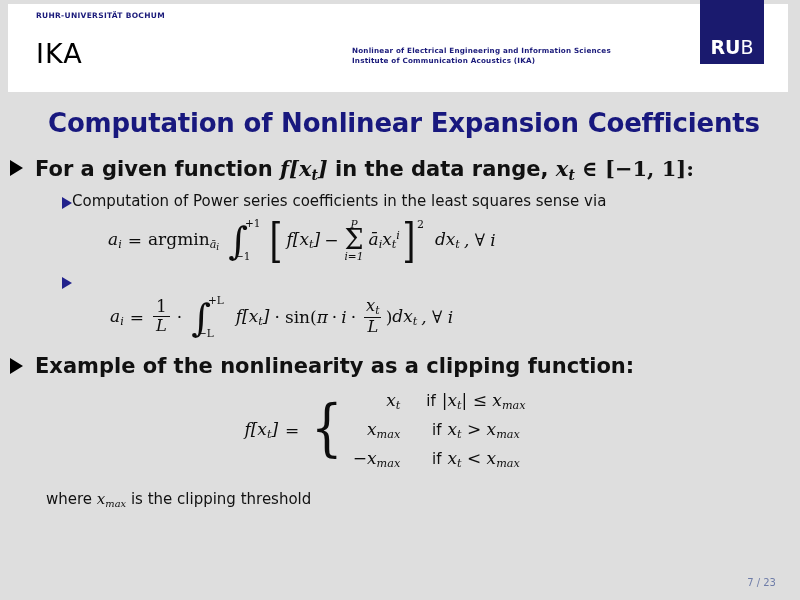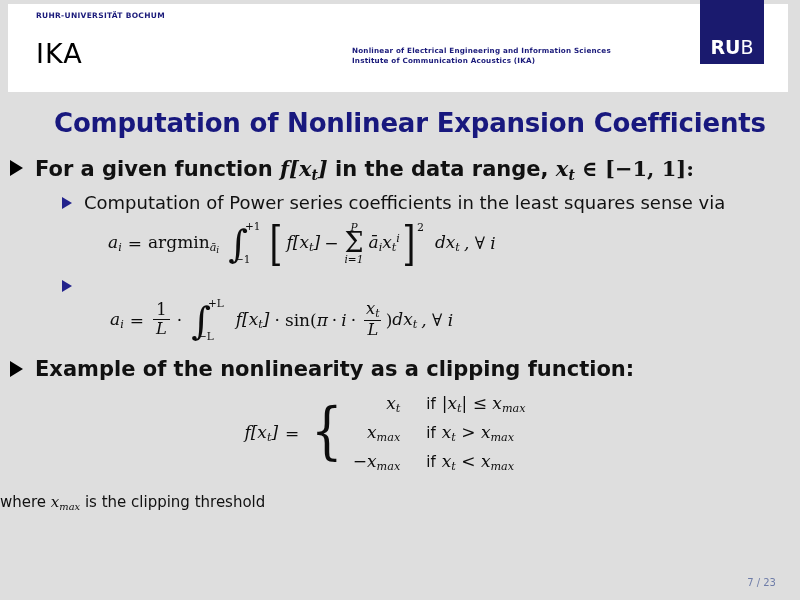--- a/index.html
+++ b/index.html
@@ -69,21 +69,21 @@
     font-size: 7.2px;
     font-weight: bold;
     line-height: 1.45;
     letter-spacing: 0.2px;
     white-space: nowrap;
   }
 
   
   .slide-title {
     position: absolute;
-    left: 54px; top: 108px;
+    left: 48px; top: 108px;
     width: 740px;
     color: #18187e;
     font-size: 26px;
     font-weight: bold;
     letter-spacing: -0.2px;
     white-space: nowrap;
   }
 
   
   .content {
@@ -122,22 +122,21 @@
     letter-spacing: 0px;
     white-space: nowrap;
   }
 
   .lvl2 {
     margin-left: 62px;
     margin-top: 9px;
   }
   .lvl2 .tri-sub { margin-top: 5px; }
   .lvl2-text {
-    margin-left: 12px;
-    font-size: 18px;
+    font-size: 15px;
     color: #111111;
     white-space: nowrap;
     text-align: center;
   }
 
   
   .mathit {
     font-family: "DejaVu Serif", serif;
     font-style: italic;
   }
@@ -251,24 +250,25 @@
     top: -2px;
   }
   .cases {
     display: grid;
     grid-template-columns: auto auto;
     row-gap: 7px;
     column-gap: 26px;
     align-items: baseline;
   }
   .cases .val { text-align: right; font-style: italic; }
-  .cases .cond { text-align: left; font-style: italic; }
+  .cases .cond { text-align: center; font-style: italic; }
   .cond .ifw { font-style: normal; font-family: "DejaVu Sans", sans-serif; font-size: 15px; margin-right: 6px; }
 
   .closing {
+    margin-left: 46px;
     margin-top: 20px;
     font-size: 15px;
     color: #111111;
     white-space: nowrap;
   }
 
   .page-num {
     position: absolute;
     right: 24px; bottom: 12px;
     font-size: 10px;

